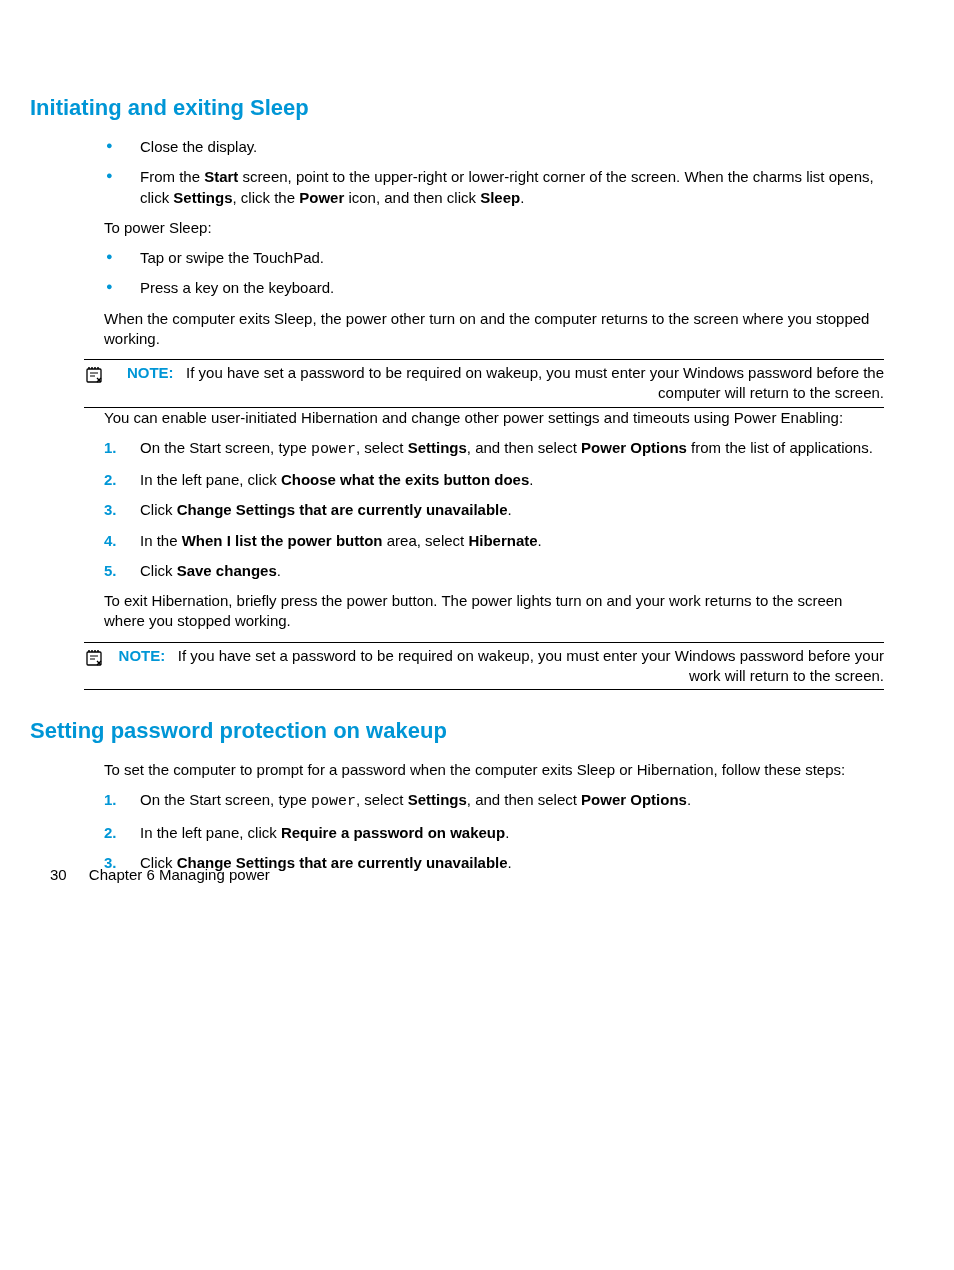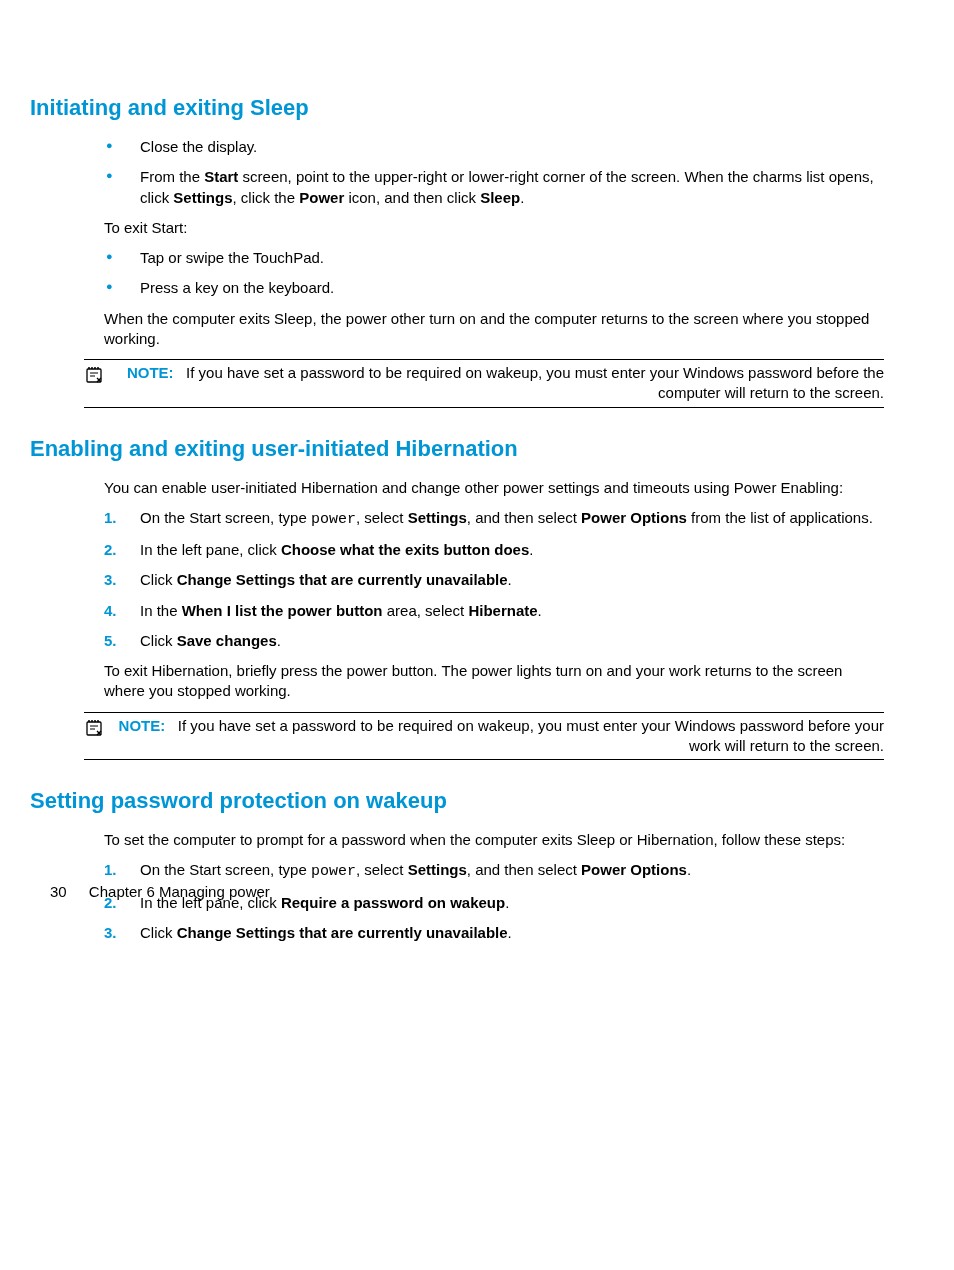--- a/index.html
+++ b/index.html
@@ -90,37 +90,37 @@
     color: #0096d6;
     font-weight: bold;
   }
   code.mono {
     font-family: "Courier New", monospace;
   }
   b { font-weight: bold; }
   .footer {
     position: absolute;
     left: 50px;
-    bottom: 58px;
+    bottom: 75px;
     font-size: 15px;
   }
   .footer .pnum { margin-right: 18px; }
 </style>
 </head>
 <body>
 
 <div class="page">
 
   <h2>Initiating and exiting Sleep</h2>
   <div class="body-block">
     <ul class="bullets">
       <li>Close the display.</li>
       <li>From the <b>Start</b> screen, point to the upper-right or lower-right corner of the screen. When the charms list opens, click <b>Settings</b>, click the <b>Power</b> icon, and then click <b>Sleep</b>.</li>
     </ul>
-    <p>To exit Start:</p>
+    <p>To power Sleep:</p>
     <ul class="bullets">
       <li>Tap or swipe the TouchPad.</li>
       <li>Press a key on the keyboard.</li>
     </ul>
     <p>When the computer exits Sleep, the power other turn on and the computer returns to the screen where you stopped working.</p>
   </div>
   <div class="note">
     <span class="note-icon">
       <svg width="22" height="20" viewBox="0 0 22 20">
         <rect x="3" y="4" width="14" height="13" rx="1" fill="none" stroke="#000" stroke-width="1.3"></rect>
@@ -128,21 +128,20 @@
         <path d="M13 13 l4 4 M17 13 l-4 4" stroke="#000" stroke-width="1.3" fill="none"></path>
         <path d="M6 8 h8 M6 11 h5" stroke="#000" stroke-width="1"></path>
       </svg>
     </span>
     <span class="note-text">
       <span class="note-label">NOTE:</span>
       &nbsp;&nbsp;<span>If you have set a password to be required on wakeup, you must enter your Windows password before the computer will return to the screen.</span>
     </span>
   </div>
 
-  <h2 class="tight">Enabling and exiting user-initiated Hibernation</h2>
   <div class="body-block">
     <p>You can enable user-initiated Hibernation and change other power settings and timeouts using Power Enabling:</p>
     <ol class="steps">
       <li>On the Start screen, type <code class="mono">power</code>, select <b>Settings</b>, and then select <b>Power Options</b> from the list of applications.</li>
       <li>In the left pane, click <b>Choose what the exits button does</b>.</li>
       <li>Click <b>Change Settings that are currently unavailable</b>.</li>
       <li>In the <b>When I list the power button</b> area, select <b>Hibernate</b>.</li>
       <li>Click <b>Save changes</b>.</li>
     </ol>
     <p>To exit Hibernation, briefly press the power button. The power lights turn on and your work returns to the screen where you stopped working.</p>

